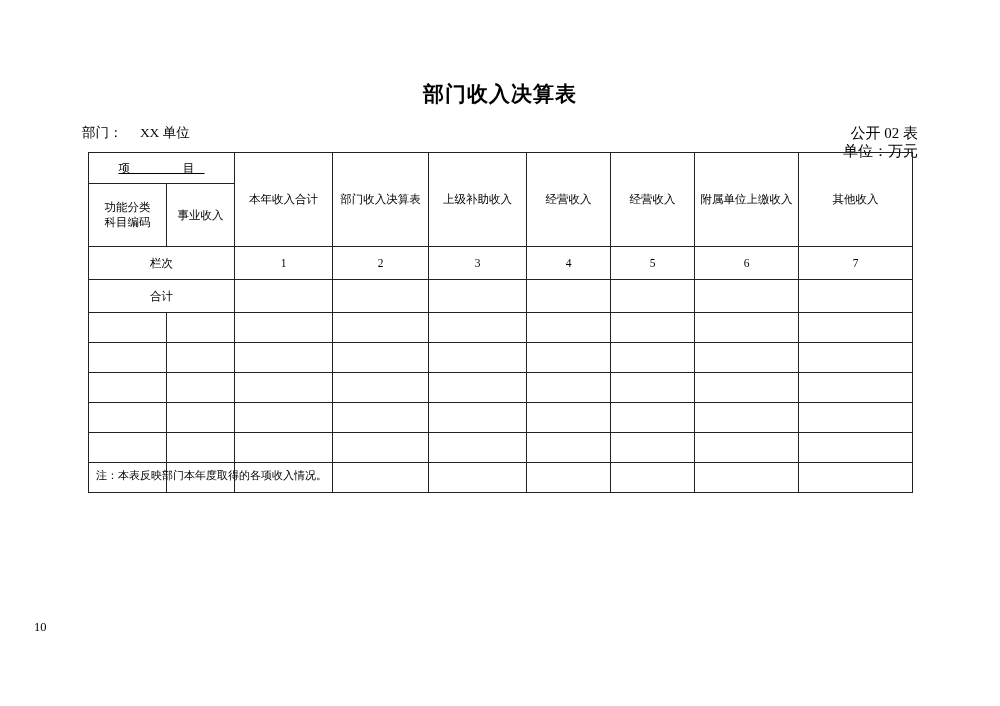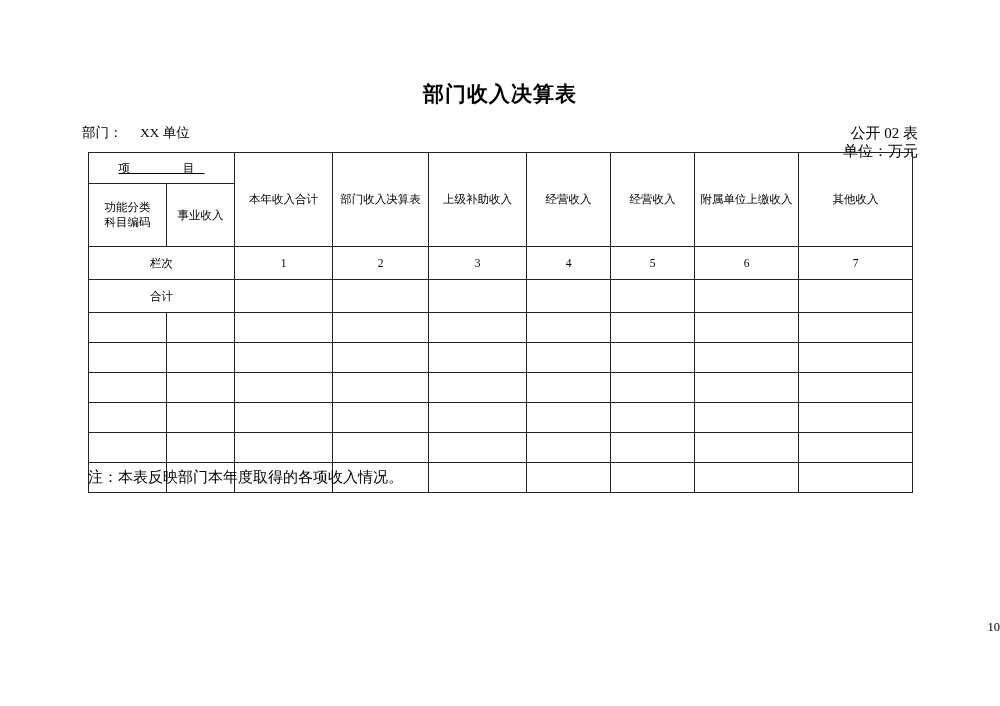--- a/index.html
+++ b/index.html
@@ -96,32 +96,33 @@
   }
   .row-total td {
     height: 28px;
     font-size: 12.5px;
   }
   .row-blank td {
     height: 25px;
   }
   .note {
     position: absolute;
-    left: 88px;
+    left: 96px;
     top: 468px;
-    font-size: 15px;
+    font-size: 11px;
     font-family: Liberation Serif, serif;
   }
   .page-number {
     position: absolute;
     left: 0;
     right: 0;
     top: 620px;
-    text-align: right;
-    font-size: 12.5px;
+    text-align: left;
+    font-size: 12.5px;
+    padding-left: 34px;
   }
 </style>
 </head>
 <body>
 
 <div class="page">
 
   <h1 class="doc-title">部门收入决算表</h1>
 
   <div class="meta-row">

